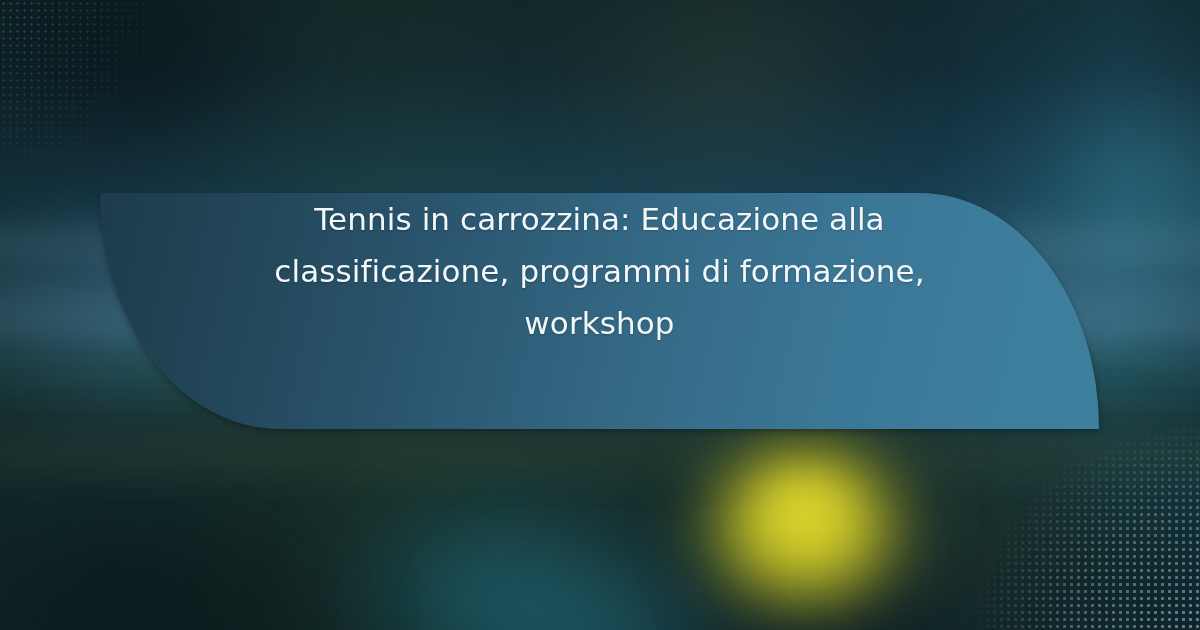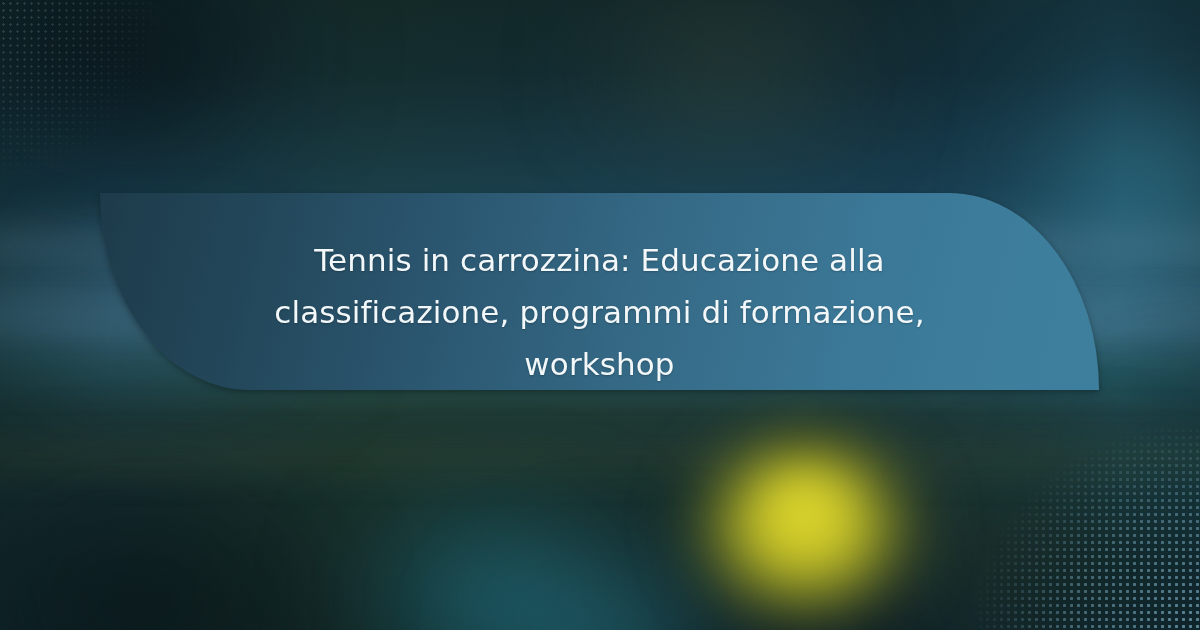--- a/index.html
+++ b/index.html
@@ -170,36 +170,36 @@
     -webkit-mask-image: radial-gradient(125% 125% at 100% 100%, #000 0%, rgba(0,0,0,0.65) 45%, transparent 80%);
     mask-image: radial-gradient(125% 125% at 100% 100%, #000 0%, rgba(0,0,0,0.65) 45%, transparent 80%);
   }
 
   
   .panel {
     position: absolute;
     left: 100px;
     top: 193px;
     width: 999px;
-    height: 197px;
+    height: 236px;
     border-top-left-radius: 0;
     border-top-right-radius: 180px 236px;
     border-bottom-right-radius: 0;
     border-bottom-left-radius: 180px 236px;
     background: linear-gradient(103deg,
         #1d3b4a 0%,
         #23475a 16%,
         #2b5670 34%,
         #356a86 55%,
         #3b7796 74%,
         #3e7e9d 90%,
         #3f7f9e 100%);
     box-shadow: 0 2px 6px rgba(0,0,0,0.33);
     display: flex;
-    align-items: flex-end;
+    align-items: flex-start;
     justify-content: center;
     box-sizing: border-box;
     padding: 0 120px;
   }
 
   .panel-title {
     margin: 0;
     text-align: center;
     color: #f2f7f9;
     font-family: "DejaVu Sans", sans-serif;

